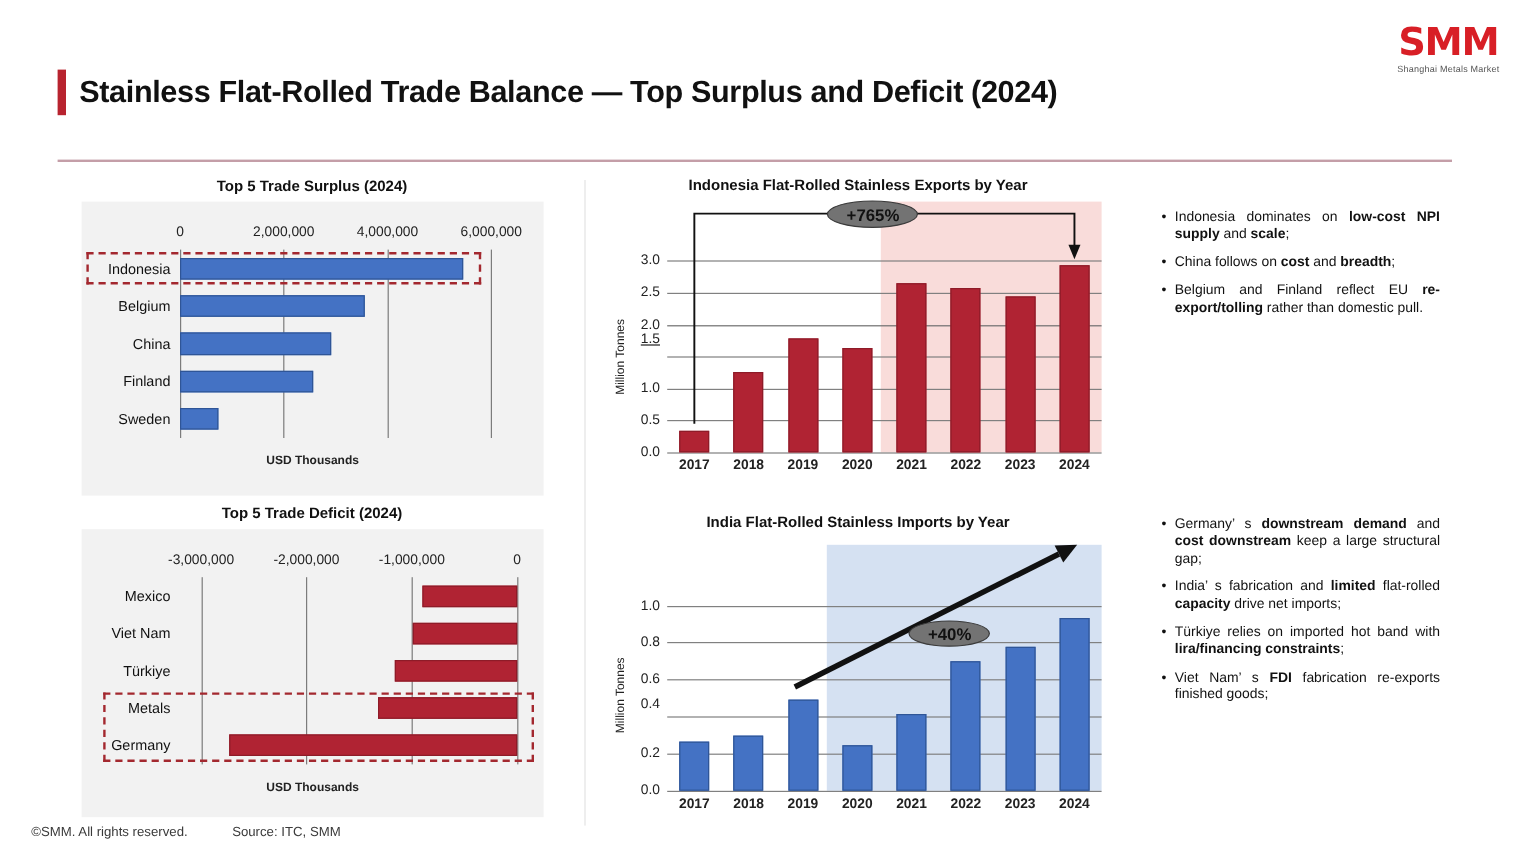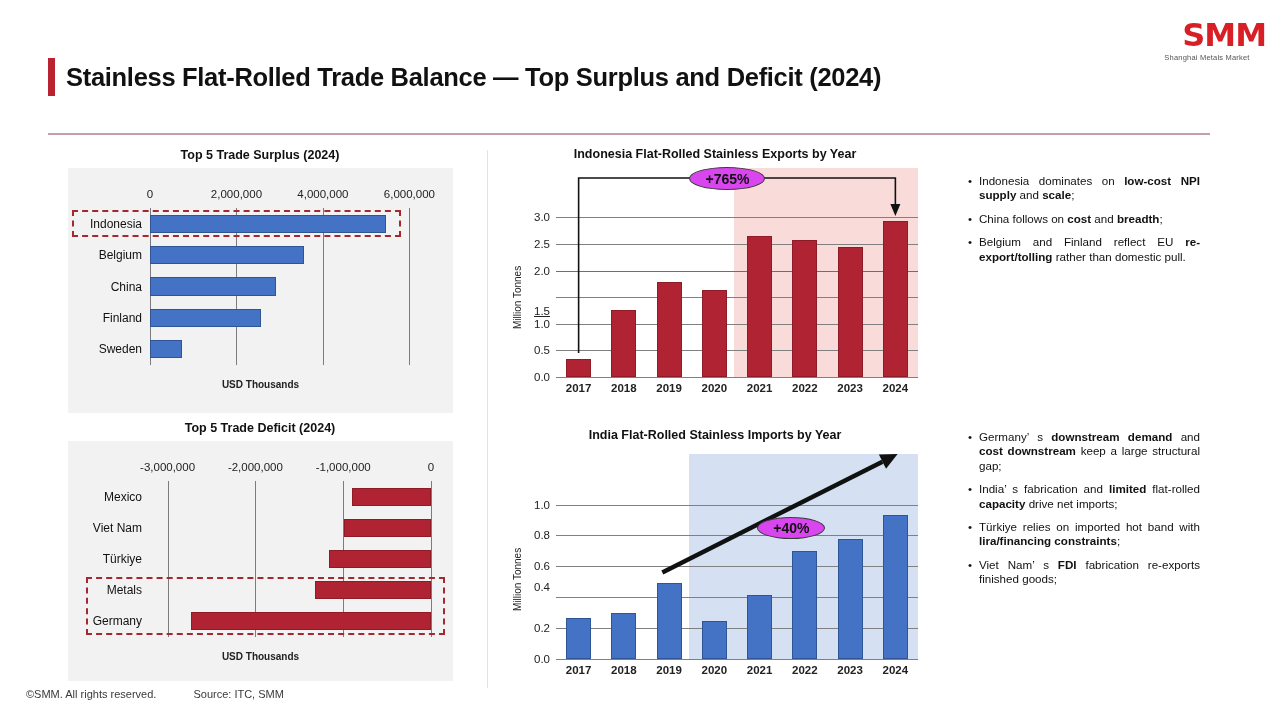--- a/index.html
+++ b/index.html
@@ -8,21 +8,21 @@
     width:1280px; height:720px; position:relative;
     background:#ffffff;
     font-family:"Liberation Sans", sans-serif;
     color:#1a1a1a;
     overflow:hidden;
   }
 
   
   #logo { position:absolute; left:1148px; top:18px; width:118px; height:52px; text-align:center; }
   #logo .smm-word { font-size:32px; font-weight:bold; color:#D81F26; letter-spacing:-1px; line-height:34px;
-                    font-family:"DejaVu Sans", sans-serif;text-align:right; }
+                    font-family:"DejaVu Sans", sans-serif; }
   #logo .smm-sub  { font-size:7.5px; color:#555; letter-spacing:0.2px; margin-top:1px; }
 
   #title-accent { position:absolute; left:48px; top:58px; width:7px; height:38px; background:#B8232F; }
   #page-title {
     position:absolute; left:66px; top:60px; width:1000px;
     font-size:25.5px; font-weight:bold; color:#111; letter-spacing:-0.3px; line-height:34px;
     white-space:nowrap;
   }
   #header-divider { position:absolute; left:48px; top:133px; width:1162px; height:1.5px; background:#C49EA8; }
 
@@ -53,21 +53,21 @@
   .ytick { position:absolute; right:calc(100% + 6px); font-size:11.5px; color:#222; transform:translateY(-50%); white-space:nowrap; }
   .ylabel-rot { position:absolute; font-size:10px; color:#222; transform-origin:0 0; transform:rotate(-90deg); white-space:nowrap; }
   .xtick { position:absolute; font-size:11.5px; font-weight:bold; color:#222; transform:translateX(-50%); white-space:nowrap; top:100%; padding-top:5px; }
   .vcol { position:absolute; bottom:0; }
   .vcol.red  { background:#B02333; border:1px solid #8E1B28; }
   .vcol.blue { background:#4472C4; border:1px solid #2F5597; }
   .shade-red  { position:absolute; background:#F9DCDA; }
   .shade-blue { position:absolute; background:#D5E1F2; }
 
   .callout {
-    position:absolute; background:#d946ef; border:1.3px solid #3B3B3B; border-radius:50%;
+    position:absolute; background:#737373; border:1.3px solid #3B3B3B; border-radius:50%;
     display:flex; align-items:center; justify-content:center;
     font-size:14px; font-weight:bold; color:#111; z-index:6; white-space:nowrap;
   }
 
   
   .bullets { position:absolute; width:232px; }
   .bullet { display:flex; margin-bottom:9px; font-size:11.6px; line-height:14.4px; color:#111; }
   .bullet .dot { width:11px; flex:0 0 11px; text-align:left; }
   .bullet .txt { flex:1; text-align:justify; }
   .bullet b { font-weight:bold; }
@@ -145,21 +145,21 @@
 <div class="col-chart" id="chart-indonesia" style="left:510px; top:168px; width:410px; height:235px;">
     <div class="plot" style="left: 46px; top: 36px; width: 362px; height: 173px;">
       <div class="shade-red" style="left: 178.285px; top: -36px; width: 183.715px; height: 209px;"></div>
       <div class="hgrid" style="top: 173px;"></div>
       <div class="ytick" style="top: 173px;">0.0</div>
       <div class="hgrid" style="top: 146.385px;"></div>
       <div class="ytick" style="top: 146.385px;">0.5</div>
       <div class="hgrid" style="top: 119.769px;"></div>
       <div class="ytick" style="top: 119.769px;">1.0</div>
       <div class="hgrid" style="top: 93.1538px;"></div>
-      <div class="ytick" style="top: 107px; text-decoration: underline;">1.5</div>
+      <div class="ytick" style="top: 79px; text-decoration: underline;">1.5</div>
       <div class="hgrid major" style="top: 66.5385px;"></div>
       <div class="ytick" style="top: 66.5385px;">2.0</div>
       <div class="hgrid" style="top: 39.9231px;"></div>
       <div class="ytick" style="top: 39.9231px; margin-left: 16px;">2.5</div>
       <div class="hgrid" style="top: 13.3077px;"></div>
       <div class="ytick" style="top: 13.3077px;">3.0</div>
       <div class="vcol red" style="left: 10.1812px; width: 24.8875px; height: 18.0985px;"></div>
       <div class="xtick" style="left: 22.625px;">2017</div>
       <div class="vcol red" style="left: 55.4312px; width: 24.8875px; height: 67.0708px;"></div>
       <div class="xtick" style="left: 67.875px;">2018</div>

